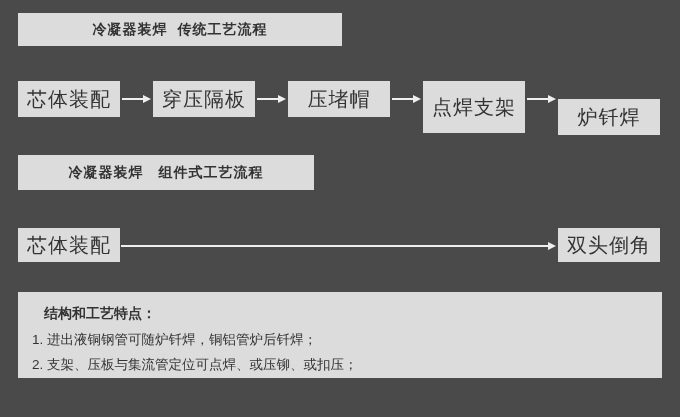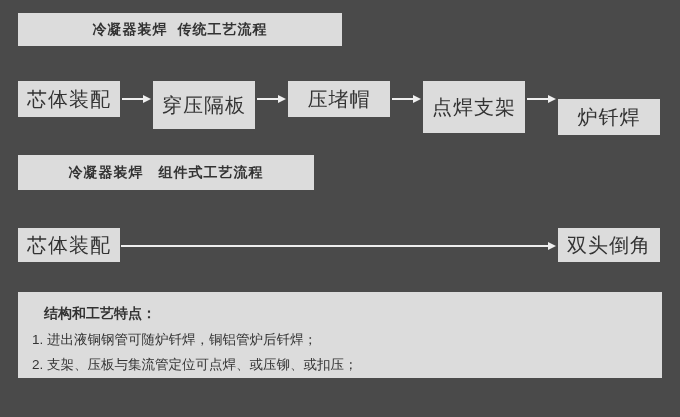--- a/index.html
+++ b/index.html
@@ -88,21 +88,21 @@
     <span>冷凝器装焊  传统工艺流程</span>
   </div>
 
   <div class="box step" style="left:18px; top:81px; width:102px; height:36px;">
     <span>芯体装配</span>
   </div>
   <div class="arrow" style="left:122px; top:94px; width:29px;">
     <i class="shaft"></i>
       <i class="head"></i>
   </div>
-  <div class="box step" style="left:153px; top:81px; width:102px; height:48px;">
+  <div class="box step" style="left:153px; top:81px; width:102px; height:36px;">
     <span>穿压隔板</span>
   </div>
   <div class="arrow" style="left:257px; top:94px; width:29px;">
     <i class="shaft"></i>
       <i class="head"></i>
   </div>
   <div class="box step" style="left:288px; top:81px; width:102px; height:36px;">
     <span>压堵帽</span>
   </div>
   <div class="arrow" style="left:392px; top:94px; width:29px;">

